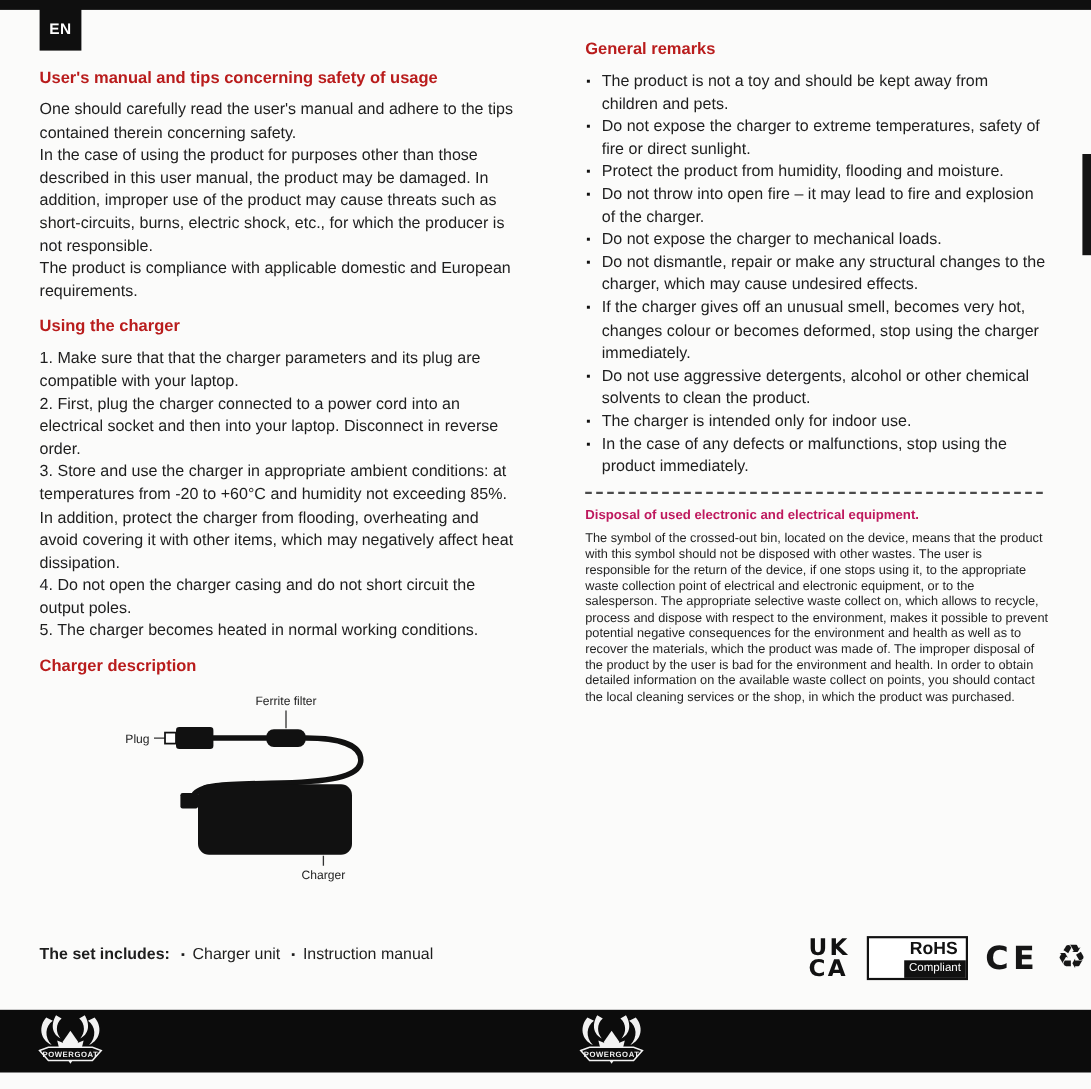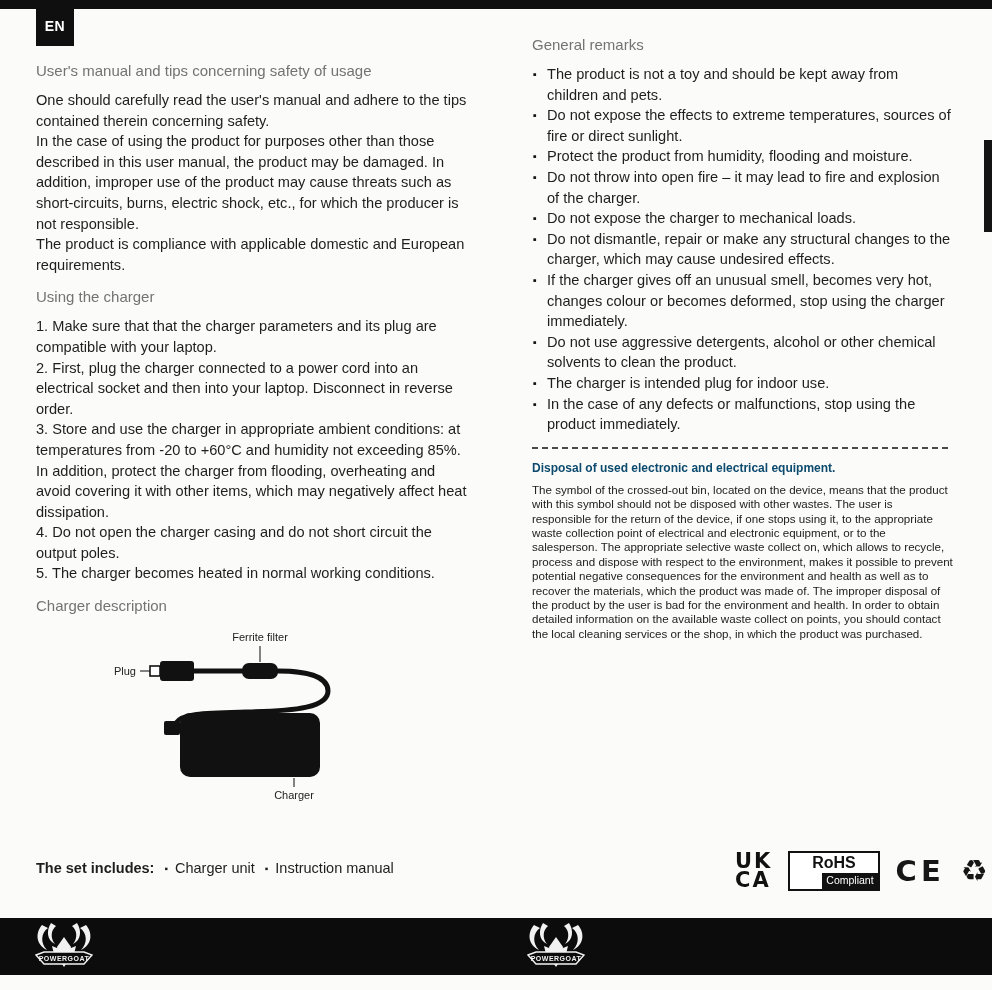--- a/index.html
+++ b/index.html
@@ -12,41 +12,41 @@
   }
   .top-bar { position:absolute; left:0; top:0; width:100%; height:9px; background:#0f0f0f; }
   .scan-strip { position:absolute; right:0; top:140px; width:8px; height:92px; background:#141414; }
   .en-badge {
     position:absolute; left:36px; top:6px; width:38px; height:40px; background:#0f0f0f;
     color:#fff; font-weight:bold; font-size:14px; display:flex; align-items:center; justify-content:center;
     letter-spacing:.5px;
   }
   .col-left  { position:absolute; left:36px;  top:62px; width:432px; }
   .col-right { position:absolute; left:532px; top:36px; width:421px; }
-  h2 { font-size:15px; line-height:18px; font-weight:normal; color:#737373; margin:0 0 10px; }
+  h2 { font-size:15px; line-height:18px; font-weight:bold; color:#b91c1c; margin:0 0 10px; }
   .mt { margin-top:13px; }
   .para { margin:0; }
   .steps div { margin:0; }
   ul.remarks { list-style:none; }
   ul.remarks li { position:relative; padding-left:15px; }
   ul.remarks li::before { content:"▪"; position:absolute; left:1px; top:0; font-size:11px; line-height:20.6px; color:#111; }
   .divider { margin-top:12px; width:416px; border-top:2px dashed #4a4a4a; height:0; }
-  .disposal-title { margin-top:12px; font-size:12px; line-height:15px; font-weight:bold; color:#0c4a6e; }
+  .disposal-title { margin-top:12px; font-size:12px; line-height:15px; font-weight:bold; color:#be185d; }
   .disposal-text { margin-top:7px; font-size:11.6px; line-height:14.4px; color:#222; }
   .diagram-wrap { margin-top:8px; }
   .dlabel { font-size:11px; fill:#222; }
   .dline  { stroke:#333; stroke-width:1.2; }
   .cable  { stroke:#111; stroke-width:5; stroke-linecap:round; fill:none; }
   .set-includes { position:absolute; left:36px; top:858px; font-size:14.5px; }
   .si-label { font-weight:bold; }
   .si-item::before { content:"▪"; margin:0 7px 0 10px; font-size:10px; vertical-align:1px; }
   .marks { position:absolute; left:735px; top:846px; height:50px; display:flex; align-items:center; gap:16px; }
   .ukca { font-family:"DejaVu Sans", sans-serif; font-weight:bold; font-size:21px; line-height:.92; letter-spacing:2px; color:#111; }
   .rohs { border:2.5px solid #111; text-align:center; background:#fff; }
-  .rohs-top { font-weight:bold; font-size:16px; line-height:19px; padding:0 7px 1px; color:#111; }
+  .rohs-top { font-weight:bold; font-size:16px; line-height:19px; padding:0 7px 1px; color:#111;text-align:right; }
   .rohs-sub { background:#111; color:#fff; font-size:10.5px; line-height:13px; padding:1px 4px 2px;margin-left:32px; }
   .ce { font-family:"DejaVu Sans", sans-serif; font-weight:bold; font-size:29px; letter-spacing:4px; color:#161616; }
   .recycle { font-family:"DejaVu Sans", sans-serif; font-size:30px; color:#161616; line-height:1; }
   .bottom-bar { position:absolute; left:0; top:918px; width:100%; height:57px; background:#0c0c0c; }
   .goat { position:absolute; top:3px; }
   .goat-1 { left:32px; }
   .goat-2 { left:524px; }
 </style>
 </head>
 <body>
@@ -98,28 +98,28 @@
         <text x="258" y="174" text-anchor="middle" class="dlabel">Charger</text>
       </svg>
     </div>
   </div>
 
   <div class="col-right">
     <h2>General remarks</h2>
 
     <ul class="remarks">
       <li>The product is not a toy and should be kept away from children and pets.</li>
-      <li>Do not expose the effects to extreme temperatures, sources of fire or direct sunlight.</li>
+      <li>Do not expose the charger to extreme temperatures, safety of fire or direct sunlight.</li>
       <li>Protect the product from humidity, flooding and moisture.</li>
       <li>Do not throw into open fire – it may lead to fire and explosion of the charger.</li>
       <li>Do not expose the charger to mechanical loads.</li>
       <li>Do not dismantle, repair or make any structural changes to the charger, which may cause undesired effects.</li>
       <li>If the charger gives off an unusual smell, becomes very hot, changes colour or becomes deformed, stop using the charger immediately.</li>
       <li>Do not use aggressive detergents, alcohol or other chemical solvents to clean the product.</li>
-      <li>The charger is intended plug for indoor use.</li>
+      <li>The charger is intended only for indoor use.</li>
       <li>In the case of any defects or malfunctions, stop using the product immediately.</li>
     </ul>
 
     <div class="divider"></div>
 
     <div class="disposal-title">Disposal of used electronic and electrical equipment.</div>
     <div class="disposal-text">The symbol of the crossed-out bin, located on the device, means that the product with this symbol should not be disposed with other wastes. The user is responsible for the return of the device, if one stops using it, to the appropriate waste collection point of electrical and electronic equipment, or to the salesperson. The appropriate selective waste collect on, which allows to recycle, process and dispose with respect to the environment, makes it possible to prevent potential negative consequences for the environment and health as well as to recover the materials, which the product was made of. The improper disposal of the product by the user is bad for the environment and health. In order to obtain detailed information on the available waste collect on points, you should contact the local cleaning services or the shop, in which the product was purchased.</div>
   </div>
 
   <div class="set-includes">

